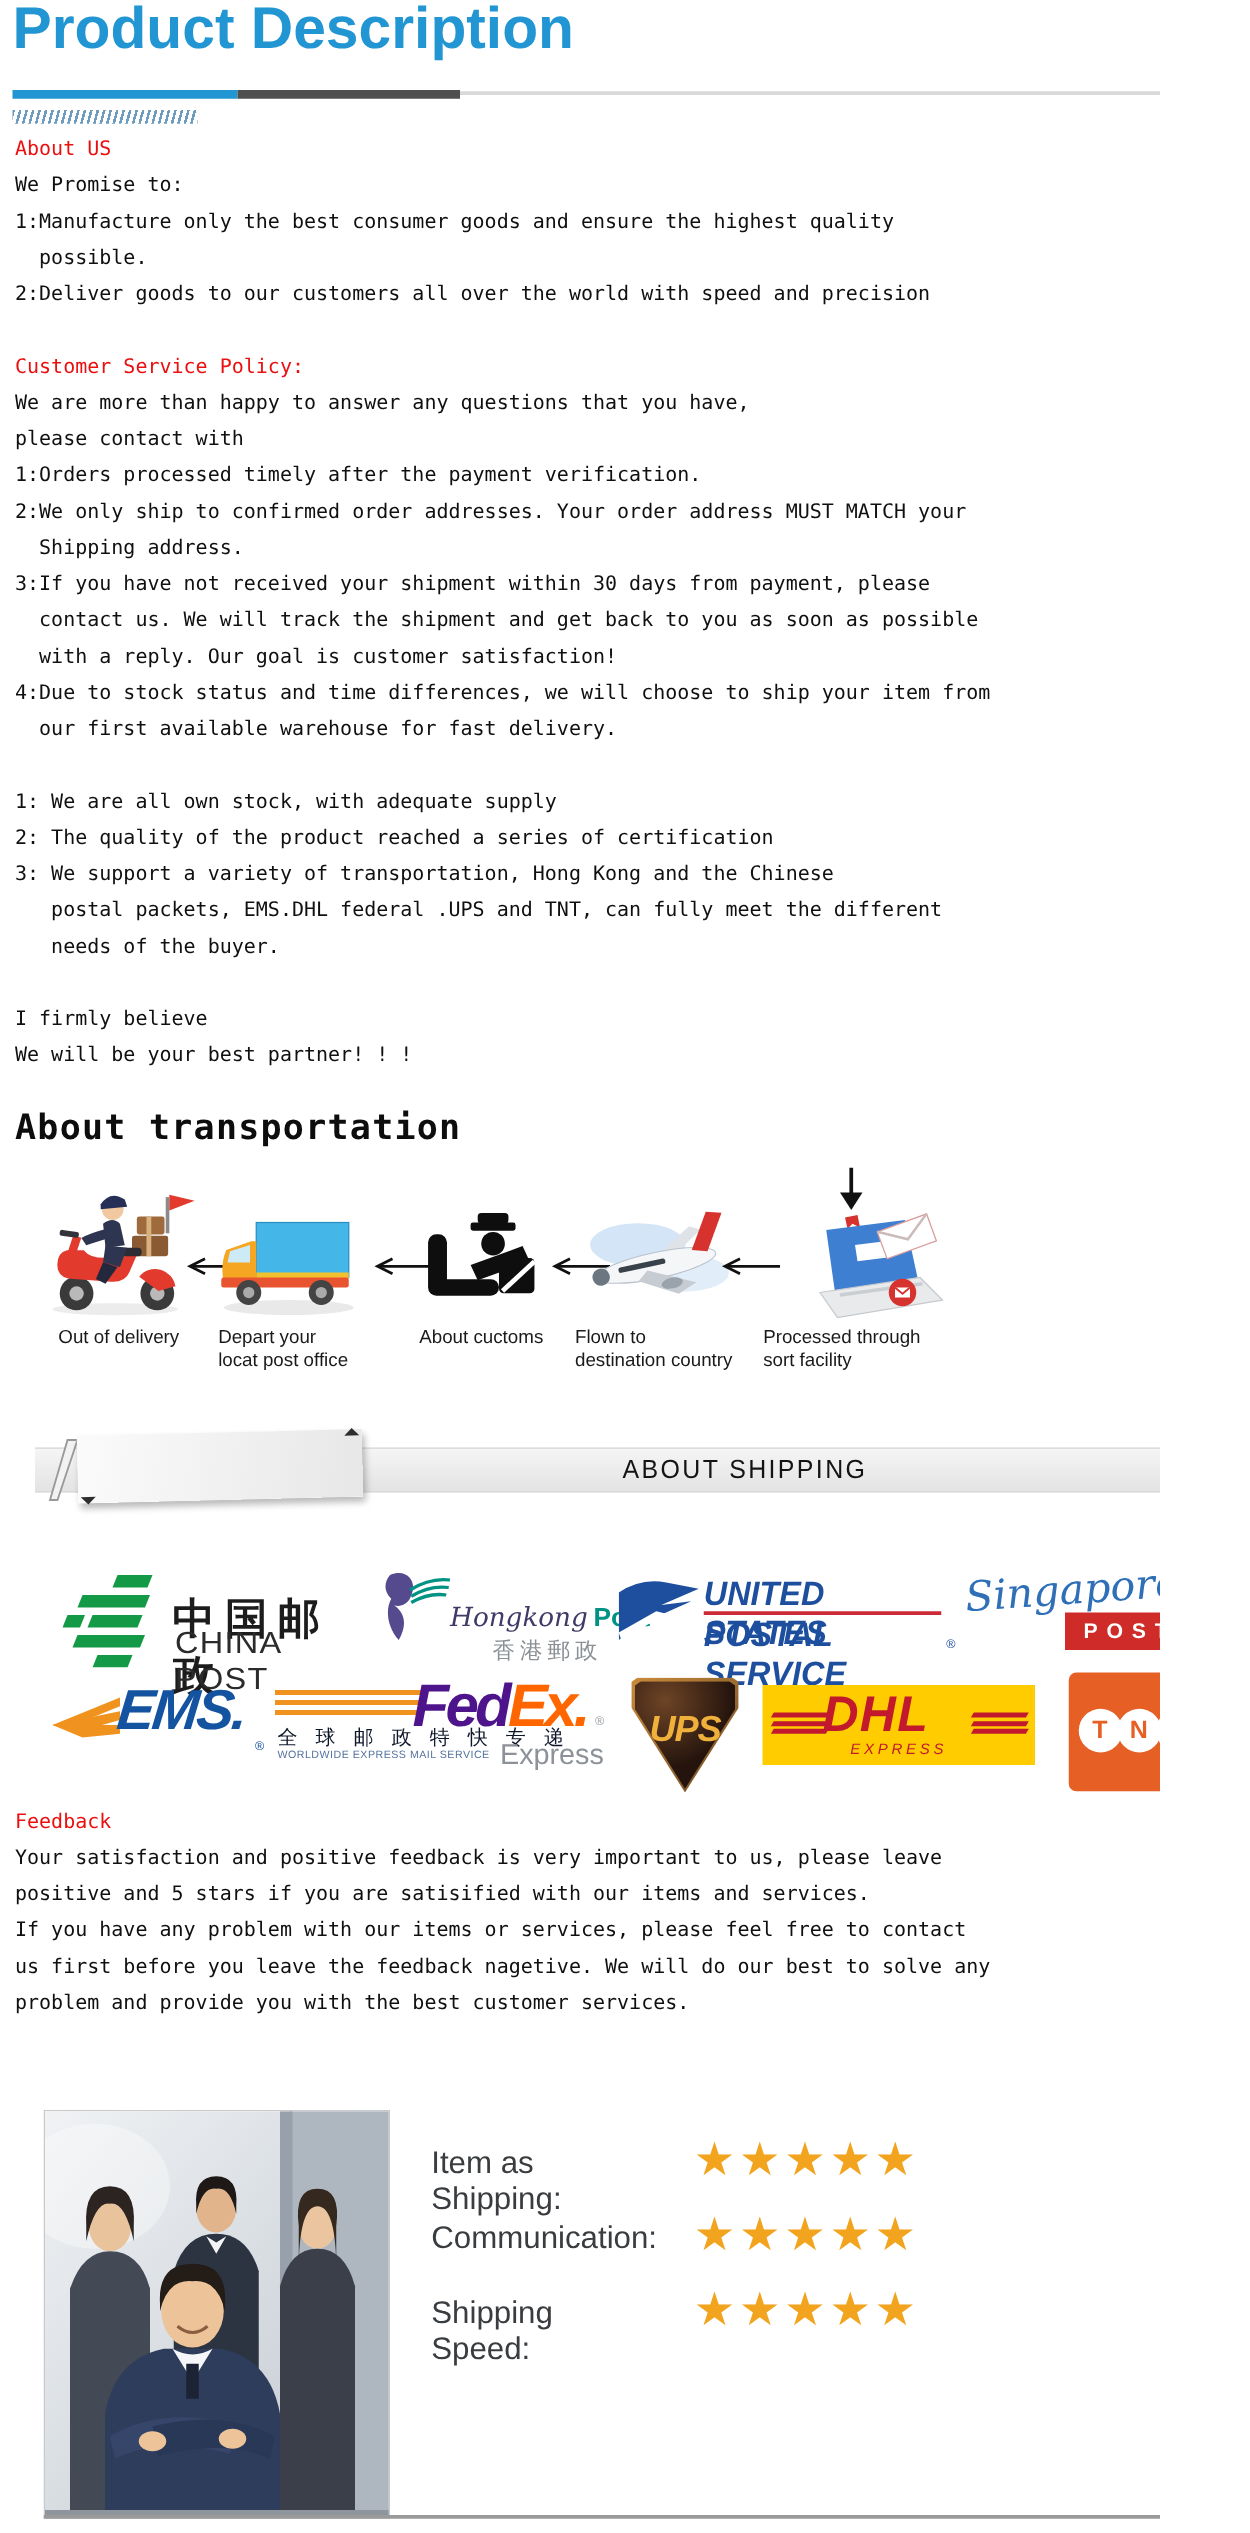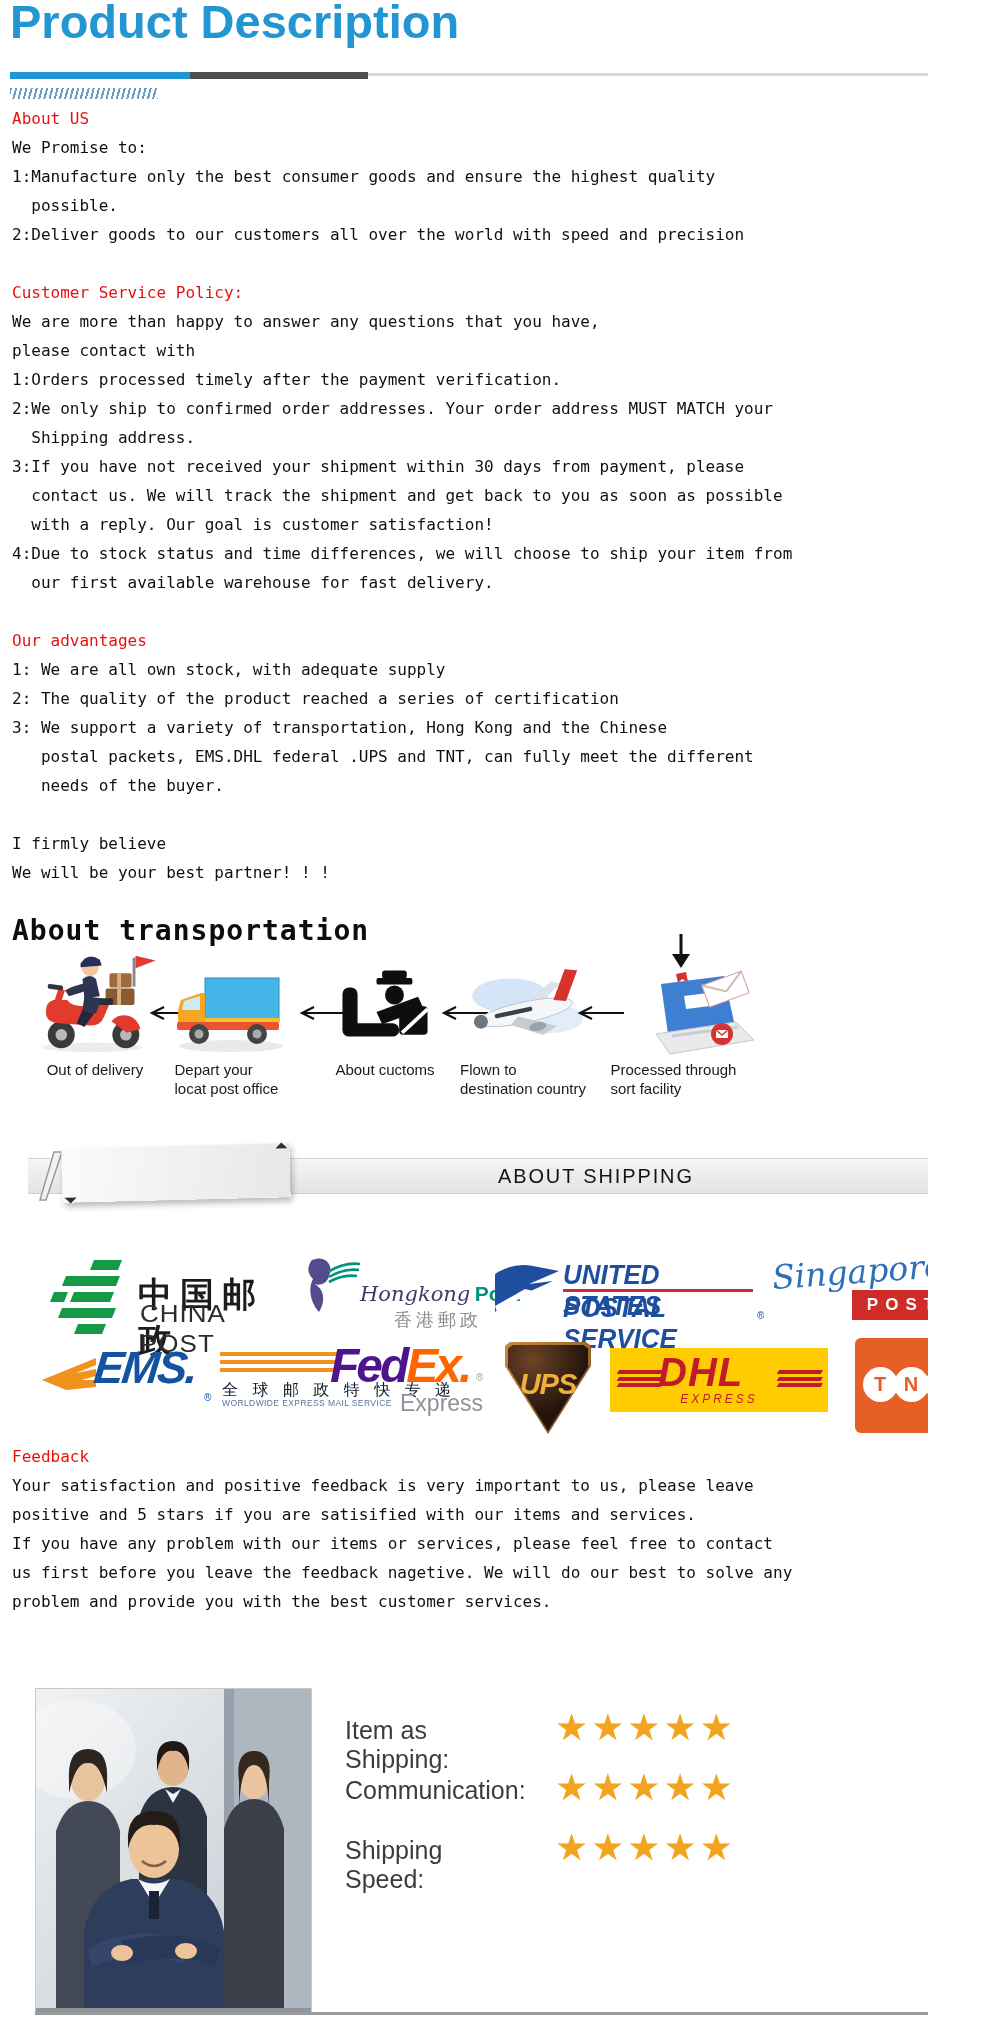--- a/index.html
+++ b/index.html
@@ -164,21 +164,20 @@
 1:Orders processed timely after the payment verification.
 2:We only ship to confirmed order addresses. Your order address MUST MATCH your
   Shipping address.
 3:If you have not received your shipment within 30 days from payment, please
   contact us. We will track the shipment and get back to you as soon as possible
   with a reply. Our goal is customer satisfaction!
 4:Due to stock status and time differences, we will choose to ship your item from
   our first available warehouse for fast delivery.</div>
     </section>
     <section>
-      <div class="h-red">Our advantages</div>
       <div class="mono-lines">1: We are all own stock, with adequate supply
 2: The quality of the product reached a series of certification
 3: We support a variety of transportation, Hong Kong and the Chinese
    postal packets, EMS.DHL federal .UPS and TNT, can fully meet the different
    needs of the buyer.</div>
     </section>
     <section>
       <div class="mono-lines">I firmly believe
 We will be your best partner! ! !</div>
     </section>

